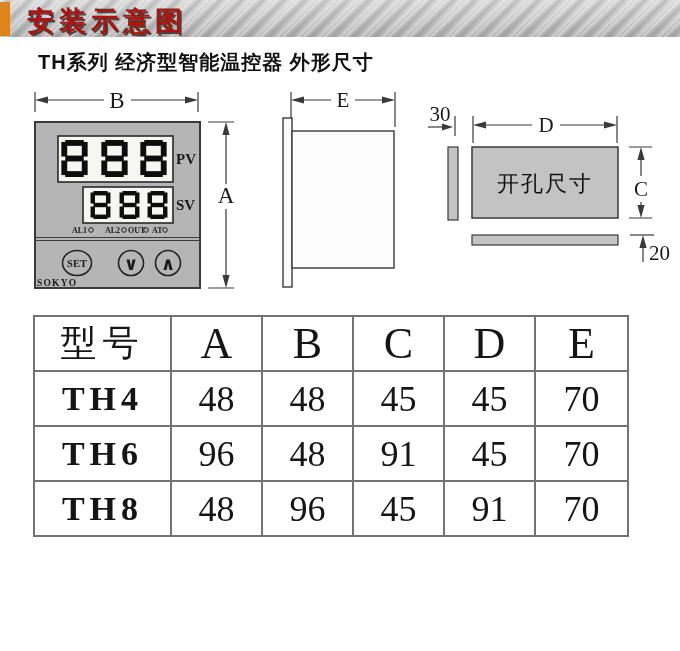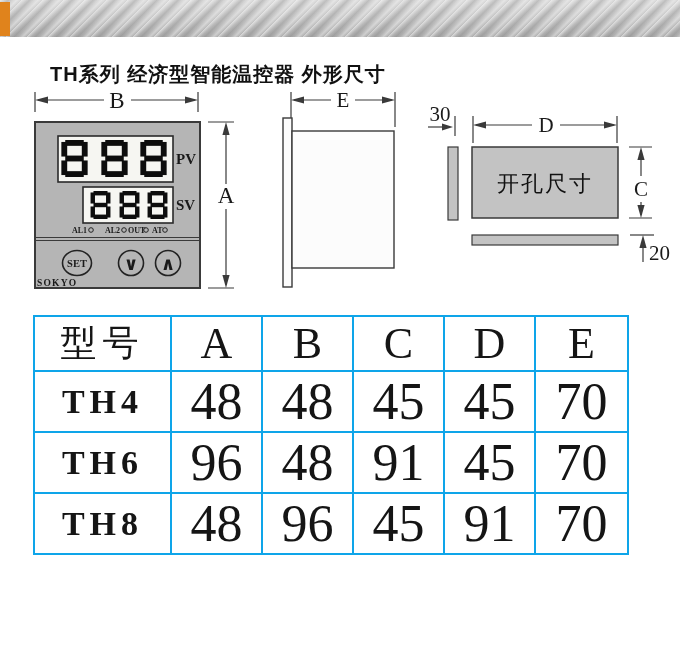--- a/index.html
+++ b/index.html
@@ -18,21 +18,21 @@
       linear-gradient(180deg,#d6d6d6 0%,#c3c3c3 55%,#aeaeae 100%);
   }
   .accent-block{position:absolute;left:0;top:2px;width:10px;height:34px;background:#e0831c;}
   .banner-title{
     position:absolute;left:27px;top:3px;margin:0;
     font-size:27px;font-weight:bold;letter-spacing:5px;color:#a81410;
     text-shadow:2px 2px 0 rgba(45,40,38,.8);
     font-family:"Liberation Sans",sans-serif;white-space:nowrap;
   }
   .subtitle{
-    position:absolute;left:38px;top:49px;margin:12px;
+    position:absolute;left:38px;top:49px;margin:0;
     font-size:20px;font-weight:bold;color:#111;letter-spacing:1px;white-space:nowrap;
   }
   
   #diagram{position:absolute;left:0;top:0;}
   .ln{stroke:#3a3a3a;stroke-width:1.2;fill:none;}
   .ah{fill:#3a3a3a;stroke:none;}
   .dim-label{font-family:"Liberation Serif",serif;font-size:21px;fill:#1a1a1a;}
   .dim-label-big{font-family:"Liberation Serif",serif;font-size:23px;fill:#1a1a1a;}
   .pvsv{font-family:"Liberation Serif",serif;font-size:15px;font-weight:bold;fill:#1a1a1a;}
   .ind{font-family:"Liberation Serif",serif;font-size:8px;font-weight:bold;fill:#1a1a1a;}
@@ -41,35 +41,36 @@
   .btn-glyph{font-family:"DejaVu Sans",sans-serif;font-size:18px;font-weight:bold;fill:#1a1a1a;}
   .cutout-label{font-family:"Liberation Serif",serif;font-size:22px;fill:#111;letter-spacing:2px;}
   .seg{fill:#0d0d0d;}
   
   .spec-table{
     position:absolute;left:33px;top:315px;
     border-collapse:collapse;table-layout:fixed;
     font-family:"Liberation Serif",serif;color:#151515;
   }
   .spec-table td{
-    border:2px solid #0ea5e9;text-align:center;vertical-align:middle;
+    border:2px solid #737373;text-align:center;vertical-align:middle;
     padding:0;height:53px;background:#fff;
   }
   .cell-model-header{font-size:36px;letter-spacing:6px;}
   .cell-dim-header{font-size:44px;}
   .cell-model{font-size:34px;letter-spacing:5px;font-weight:bold;}
-  .cell-num{font-size:52px;border-radius:26px;}
+  .cell-num{font-size:36px;border-radius:26px;}
 </style>
 </head>
 <body>
 
 <div id="stage">
 
   <div class="banner">
     <div class="accent-block"></div>
+    <h1 class="banner-title">安装示意图</h1>
   </div>
 
   <h2 class="subtitle">TH系列 经济型智能温控器 外形尺寸</h2>
 
   <svg id="diagram" width="680" height="310" viewBox="0 0 680 310" style="top:0;left:0;">
     <defs>
       <symbol id="seg8" viewBox="0 0 27 38">
         <rect class="seg" x="4" y="0" width="19" height="6"></rect>
         <rect class="seg" x="4" y="16" width="19" height="6"></rect>
         <rect class="seg" x="4" y="32" width="19" height="6"></rect>

